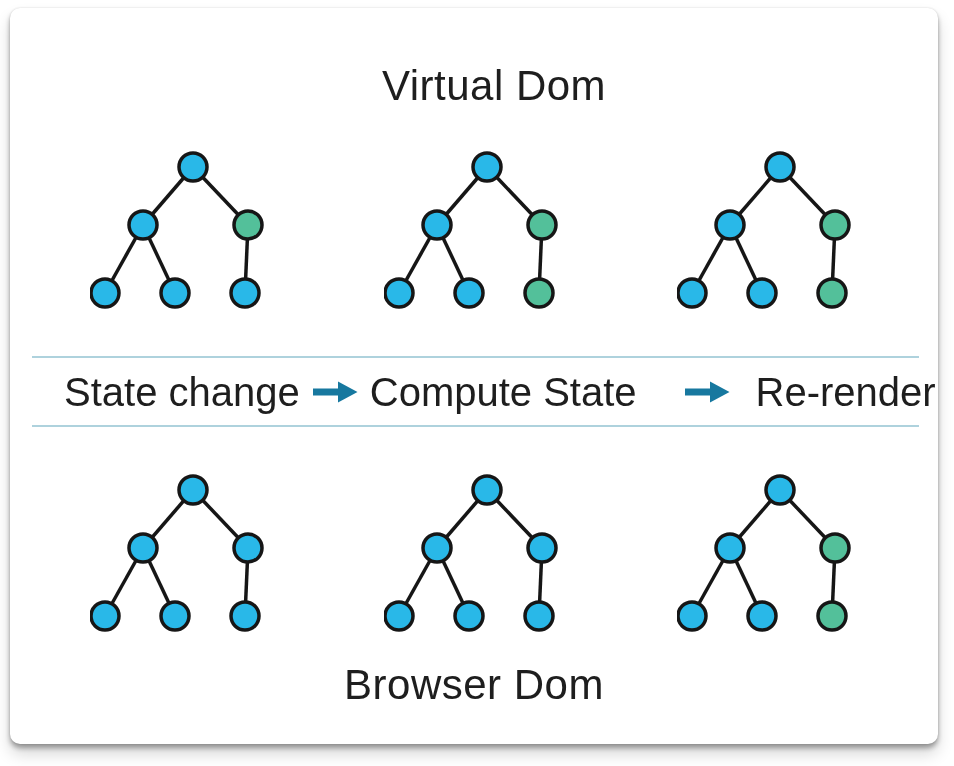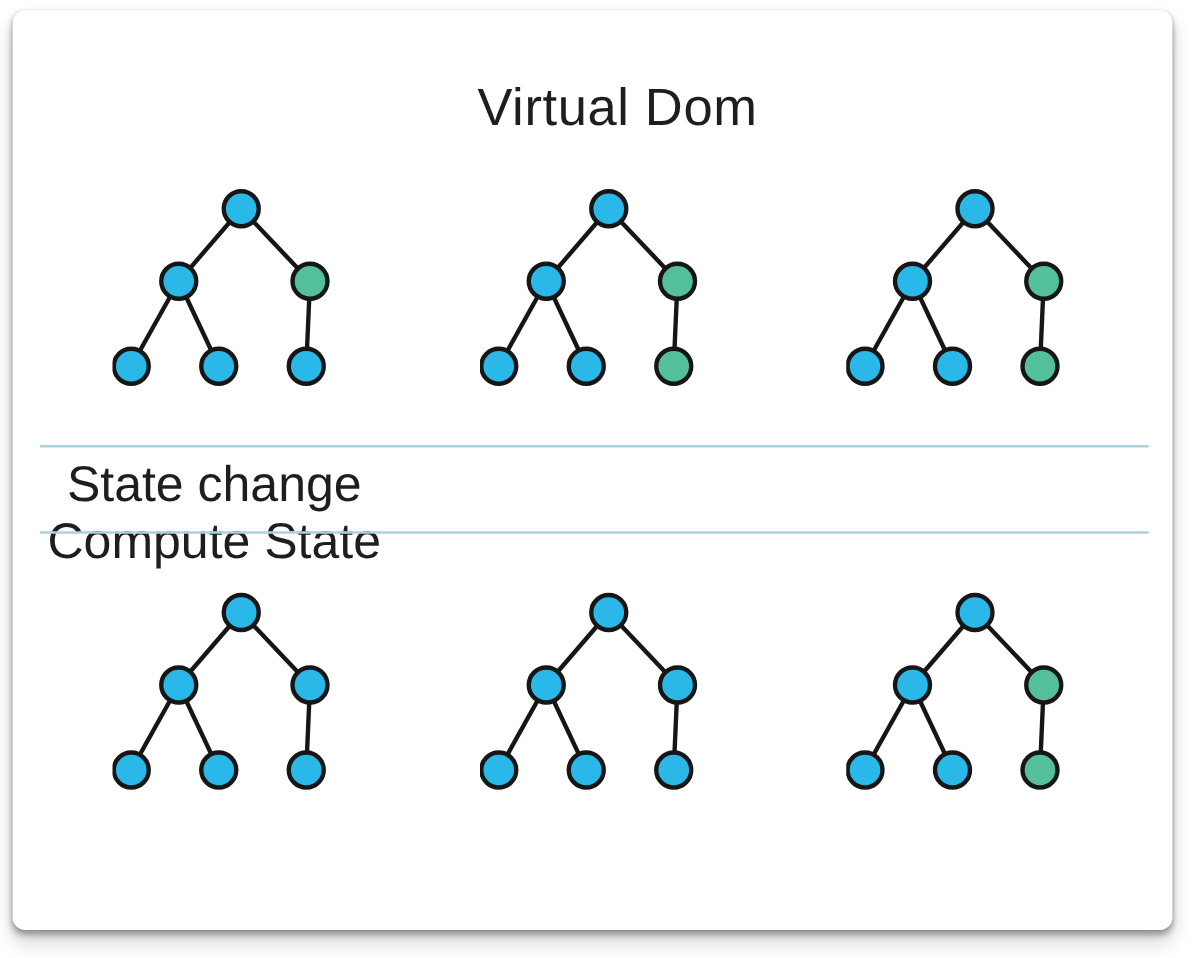--- a/index.html
+++ b/index.html
@@ -41,27 +41,26 @@
   .divider {
     position: absolute;
     left: 22px; width: 887px; height: 2px;
     background: #aed2dd;
   }
   .divider-top    { top: 348px; }
   .divider-bottom { top: 417px; }
 
   .process-row {
     position: absolute;
-    left: 28px; top: 358px; height: 52px;
+    left: 54px; top: 358px; height: 52px;
     display: flex;
     align-items: center;
     white-space: nowrap;
     font-size: 40px;
     color: #1e1e1e;
-    flex-direction: column;
   }
   .arrow-svg { display: block; }
   .arrow-1 { margin: 0 11px; }
   .arrow-2 { margin-left: 46px; margin-right: 25px; }
 </style>
 </head>
 <body>
 
 <div class="card">
 
@@ -111,20 +110,21 @@
 
   <div class="process-row" style="color: rgb(30, 30, 30);">
     <span>State change</span>
     <svg class="arrow-svg arrow-1" width="48" height="26" viewBox="0 0 48 26">
       <path class="arrow-shape" d="M2 9.5 H27 V2.5 L46.5 13 L27 23.5 V16.5 H2 Z" fill="#17789f"></path>
     </svg>
     <span>Compute State</span>
     <svg class="arrow-svg arrow-2" width="48" height="26" viewBox="0 0 48 26">
       <path class="arrow-shape" d="M2 9.5 H27 V2.5 L46.5 13 L27 23.5 V16.5 H2 Z" fill="#17789f"></path>
     </svg>
+    <span>Re-render</span>
   </div>
 
   <div class="divider divider-bottom" style="background: rgb(174, 210, 221);"></div>
 
   <div class="tree pos-b1"><svg viewBox="0 0 180 162" width="180" height="162">
         <line x1="103" y1="18" x2="53" y2="76" stroke="#161616" stroke-width="3.5"></line>
         <line x1="103" y1="18" x2="158" y2="76" stroke="#161616" stroke-width="3.5"></line>
         <line x1="53" y1="76" x2="15" y2="144" stroke="#161616" stroke-width="3.5"></line>
         <line x1="53" y1="76" x2="85" y2="144" stroke="#161616" stroke-width="3.5"></line>
         <line x1="158" y1="76" x2="155" y2="144" stroke="#161616" stroke-width="3.5"></line>
@@ -155,13 +155,14 @@
         <line x1="53" y1="76" x2="85" y2="144" stroke="#161616" stroke-width="3.5"></line>
         <line x1="158" y1="76" x2="155" y2="144" stroke="#161616" stroke-width="3.5"></line>
         <circle cx="103" cy="18" r="14" fill="#29b8e8" stroke="#161616" stroke-width="3.5"></circle>
         <circle cx="53" cy="76" r="14" fill="#29b8e8" stroke="#161616" stroke-width="3.5"></circle>
         <circle cx="158" cy="76" r="14" fill="#53c09a" stroke="#161616" stroke-width="3.5"></circle>
         <circle cx="15" cy="144" r="14" fill="#29b8e8" stroke="#161616" stroke-width="3.5"></circle>
         <circle cx="85" cy="144" r="14" fill="#29b8e8" stroke="#161616" stroke-width="3.5"></circle>
         <circle cx="155" cy="144" r="14" fill="#53c09a" stroke="#161616" stroke-width="3.5"></circle>
       </svg></div>
 
+  <div class="title title-bottom" style="color: rgb(30, 30, 30);">Browser Dom</div>
 </div>
 
 </body></html>

